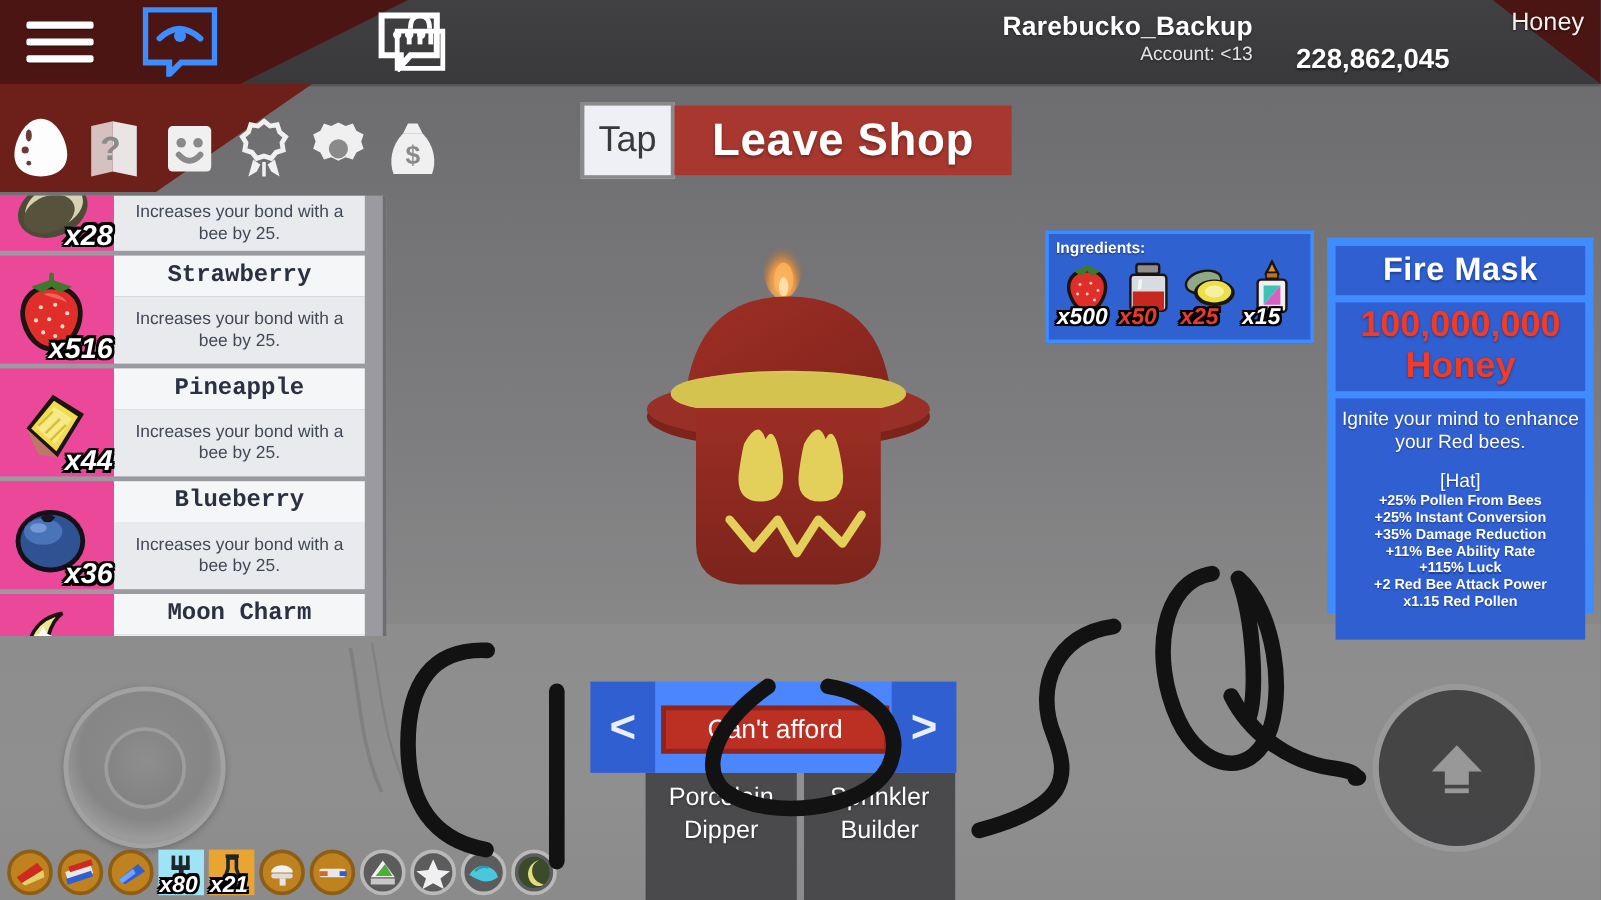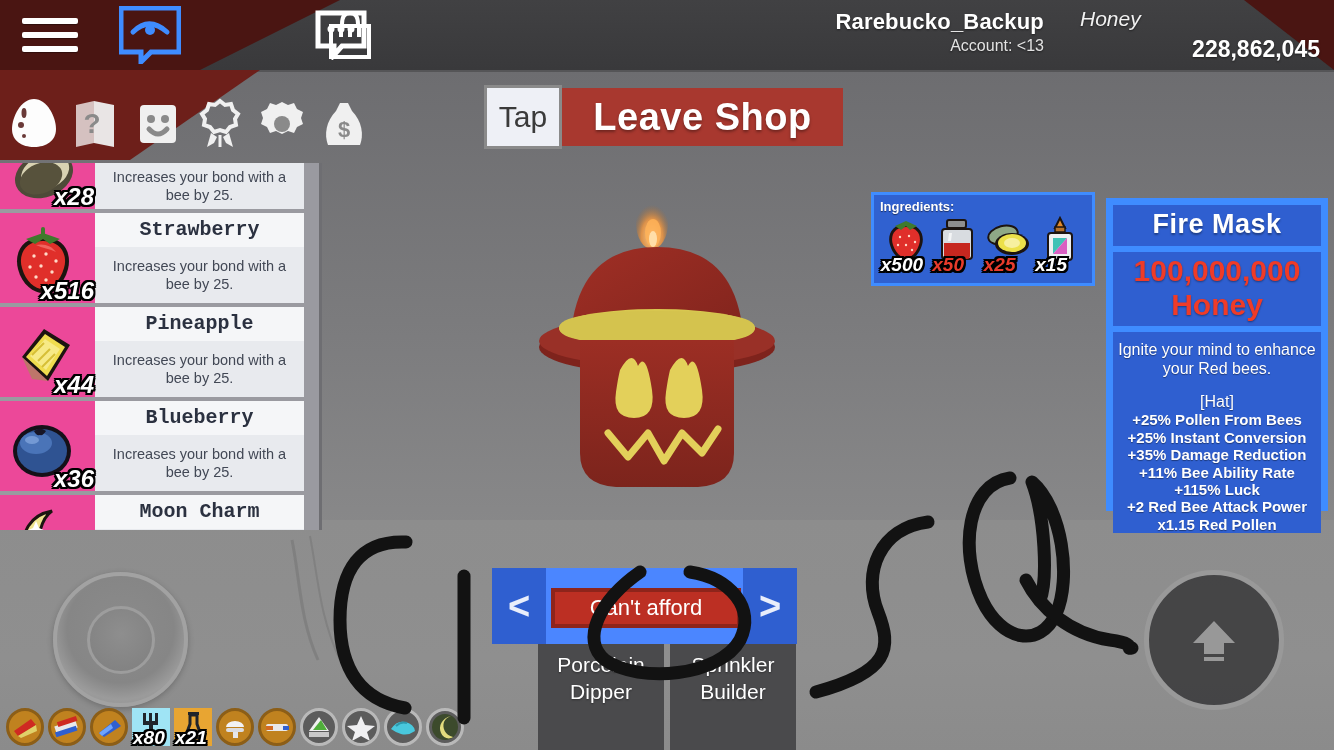--- a/index.html
+++ b/index.html
@@ -68,25 +68,25 @@
   .player-name {
     position:absolute; right:290px; top:9px; z-index:24; text-align:right; width:420px;
     color:#fff; font-size:22px; font-weight:bold; letter-spacing:.2px;
     text-shadow:0 1px 2px rgba(0,0,0,.5);
   }
   .player-acct {
     position:absolute; right:290px; top:37px; z-index:24; text-align:right; width:420px;
     color:#e3e3e3; font-size:16px; text-shadow:0 1px 2px rgba(0,0,0,.5);
   }
   .honey-label {
-    position:absolute; right:14px; top:7px; z-index:24; text-align:left; width:240px;
-    color:#f2f2f2; font-size:21px; text-shadow:0 1px 2px rgba(0,0,0,.5);font-style:italic;
+    position:absolute; right:14px; top:7px; z-index:24; text-align:right; width:240px;
+    color:#f2f2f2; font-size:21px; text-shadow:0 1px 2px rgba(0,0,0,.5);
   }
   .honey-value {
-    position:absolute; right:14px; top:36px; z-index:24; text-align:right; width:240px;
+    position:absolute; right:14px; top:36px; z-index:24; width:240px;
     color:#fff; font-size:23px; font-weight:bold; text-shadow:0 1px 2px rgba(0,0,0,.5);
   }
 
   
   .subicons { position:absolute; left:0; top:95px; z-index:22; display:flex; align-items:center; }
   .subicon { width:52px; height:56px; margin-left:10px; cursor:pointer; position:relative; }
   .subicon:first-child { margin-left:8px; }
 
   
   .inv-panel {
@@ -164,21 +164,21 @@
     background:#2f5fd0; color:#ef3b28; font-size:30px; font-weight:bold;
     text-align:center; padding:2px 0 4px; margin-top:6px;
     text-shadow:0 1px 2px rgba(0,0,0,.4);
   }
   .mask-body {
     background:#2f5fd0; margin-top:6px; padding:8px 5px 4px;
     color:#fff; text-align:center; height:201px;
   }
   .mask-flavor { font-size:16px; line-height:1.2; text-shadow:0 1px 1px rgba(0,0,0,.4); }
   .mask-hat { font-size:16px; margin-top:15px; text-shadow:0 1px 1px rgba(0,0,0,.4); }
-  .mask-stat { font-size:15px; font-weight:bold; line-height:1.16; text-shadow:0 1px 1px rgba(0,0,0,.4); }
+  .mask-stat { font-size:12px; font-weight:bold; line-height:1.16; text-shadow:0 1px 1px rgba(0,0,0,.4); }
 
   
   .mask-model { position:absolute; left:512px; top:195px; width:290px; height:300px; z-index:12; }
 
   
   .shop-bar {
     position:absolute; left:492px; top:568px; width:305px; height:76px; z-index:16;
   }
   .shop-arrow-l, .shop-arrow-r {
     position:absolute; top:0; width:54px; height:76px; background:#2f5fd0;

